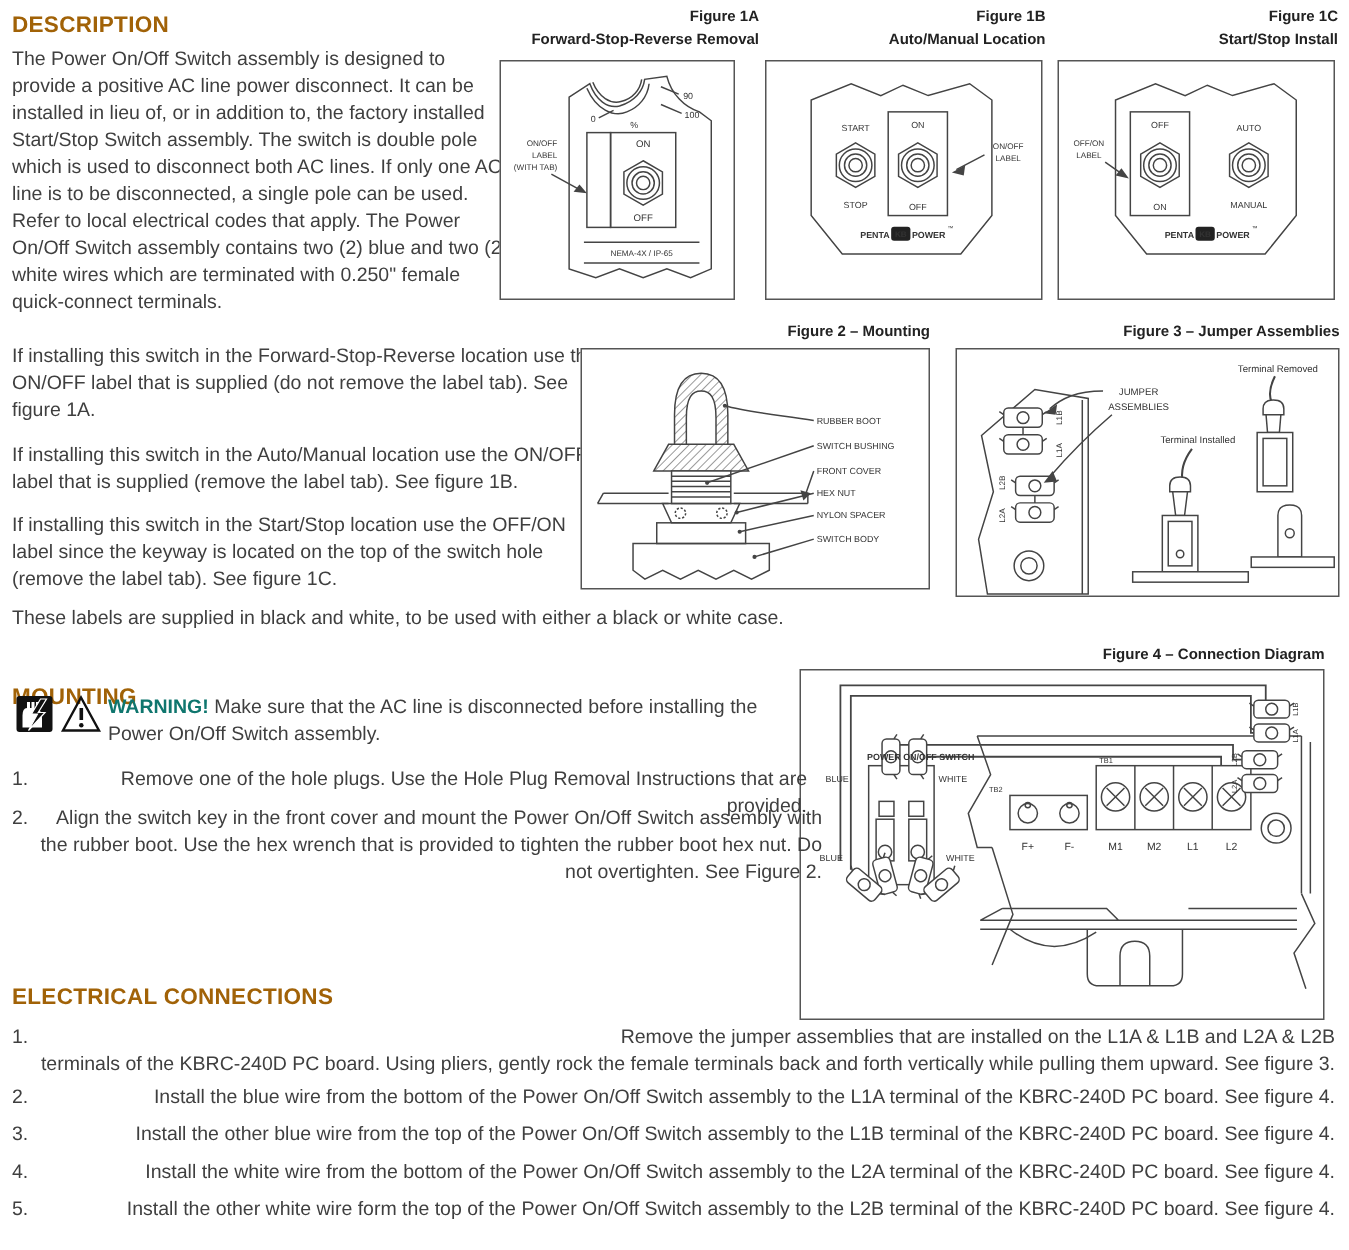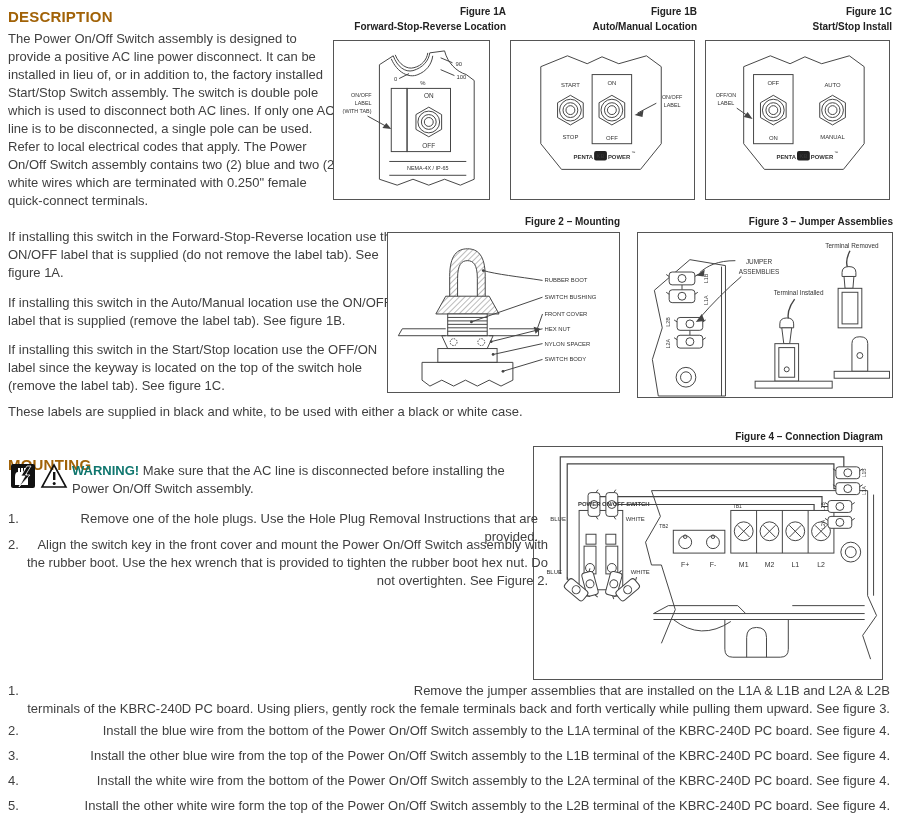--- a/index.html
+++ b/index.html
@@ -28,21 +28,21 @@
 
   <div class="abs h1" style="left:8px;top:8px;">DESCRIPTION</div>
   <div class="abs body" style="left:8px;top:30px;width:334px;">The Power On/Off Switch assembly is designed to provide a positive AC line power disconnect. It can be installed in lieu of, or in addition to, the factory installed Start/Stop Switch assembly. The switch is double pole which is used to disconnect both AC lines. If only one AC line is to be disconnected, a single pole can be used. Refer to local electrical codes that apply. The Power On/Off Switch assembly contains two (2) blue and two (2) white wires which are terminated with 0.250" female quick-connect terminals.</div>
   <div class="abs body" style="left:8px;top:228px;width:392px;">If installing this switch in the Forward-Stop-Reverse location use the ON/OFF label that is supplied (do not remove the label tab). See figure 1A.</div>
   <div class="abs body" style="left:8px;top:294px;width:392px;">If installing this switch in the Auto/Manual location use the ON/OFF label that is supplied (remove the label tab). See figure 1B.</div>
   <div class="abs body" style="left:8px;top:341px;width:392px;">If installing this switch in the Start/Stop location use the OFF/ON label since the keyway is located on the top of the switch hole (remove the label tab). See figure 1C.</div>
   <div class="abs body" style="left:8px;top:403px;width:720px;">These labels are supplied in black and white, to be used with either a black or white case.</div>
 
   <div class="abs fig-cap" style="left:316px;top:4px;width:190px;">
     <div>Figure 1A</div>
-    <div>Forward-Stop-Reverse Location</div>
+    <div>Forward-Stop-Reverse Removal</div>
   </div>
   <div class="abs fig-box" style="left:333px;top:40px;width:157px;height:160px;">
     <svg viewBox="0 0 157 160">
       <g stroke="#444" fill="none" stroke-width="1">
         <path d="M46,24 L60,15 C64,26 72,32 80,30 C90,27 96,20 97,12 L112,10 C115,22 124,31 134,34 L142,40 L142,140 L128,146 L112,140 L96,146 L80,140 L64,146 L46,140 Z"></path>
         <path d="M62,14 C66,24 74,29 81,27 C89,25 94,19 95,12"></path>
         <path d="M58,18 C64,32 76,38 85,34 C93,31 99,24 100,15"></path>
         <path d="M66,38 L76,33"></path>
         <path d="M120,22 L108,17"></path>
         <path d="M122,35 L108,29"></path>
@@ -360,20 +360,21 @@
 
   <div class="num-item body" style="left:8px;top:510px;width:530px;">
     <span class="num">1.</span>
     <div class="txt">Remove one of the hole plugs. Use the Hole Plug Removal Instructions that are provided.</div>
   </div>
   <div class="num-item body" style="left:8px;top:536px;width:540px;">
     <span class="num">2.</span>
     <div class="txt">Align the switch key in the front cover and mount the Power On/Off Switch assembly with the rubber boot. Use the hex wrench that is provided to tighten the rubber boot hex nut. Do not overtighten. See Figure 2.</div>
   </div>
 
+  <div class="abs h1" style="left:8px;top:656px;">ELECTRICAL CONNECTIONS</div>
 
   <div class="num-item body" style="left:8px;top:682px;width:882px;">
     <span class="num">1.</span>
     <div class="txt pre">Remove the jumper assemblies that are installed on the L1A &amp; L1B and L2A &amp; L2B
 terminals of the KBRC-240D PC board. Using pliers, gently rock the female terminals back and forth vertically while pulling them upward. See figure 3.</div>
   </div>
   <div class="num-item body" style="left:8px;top:722px;width:882px;">
     <span class="num">2.</span>
     <div class="txt">Install the blue wire from the bottom of the Power On/Off Switch assembly to the L1A terminal of the KBRC-240D PC board. See figure 4.</div>
   </div>

